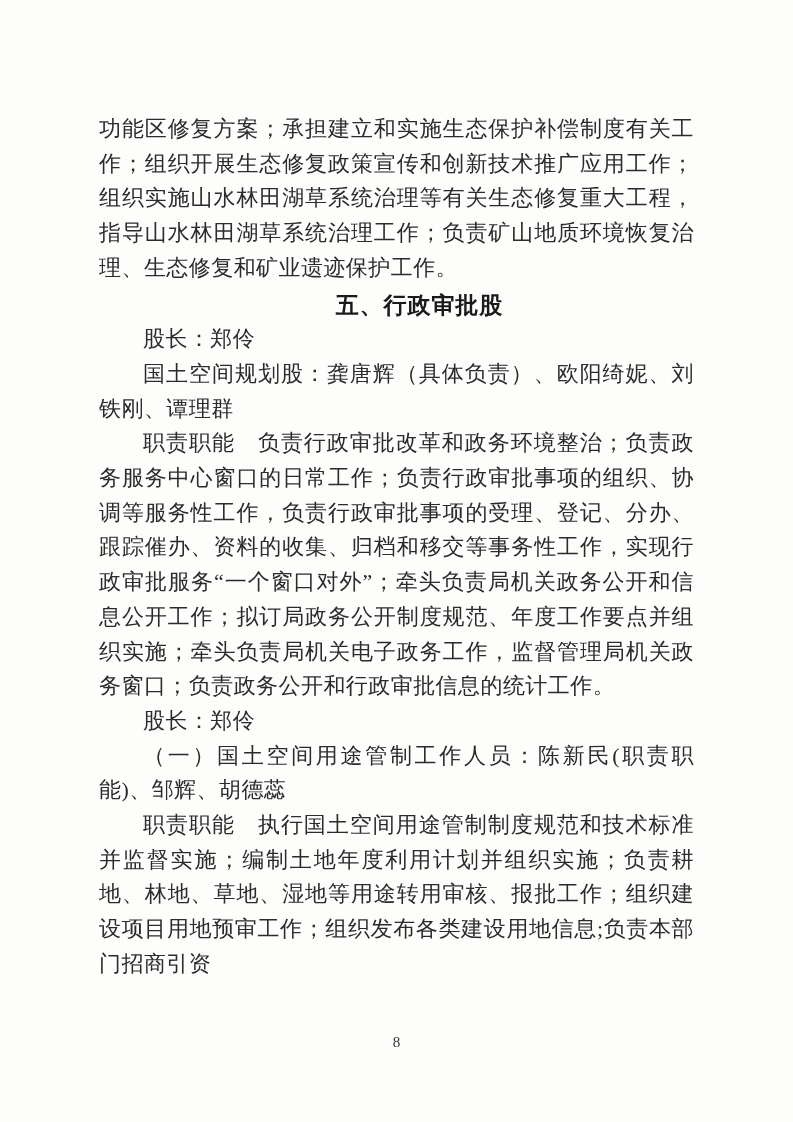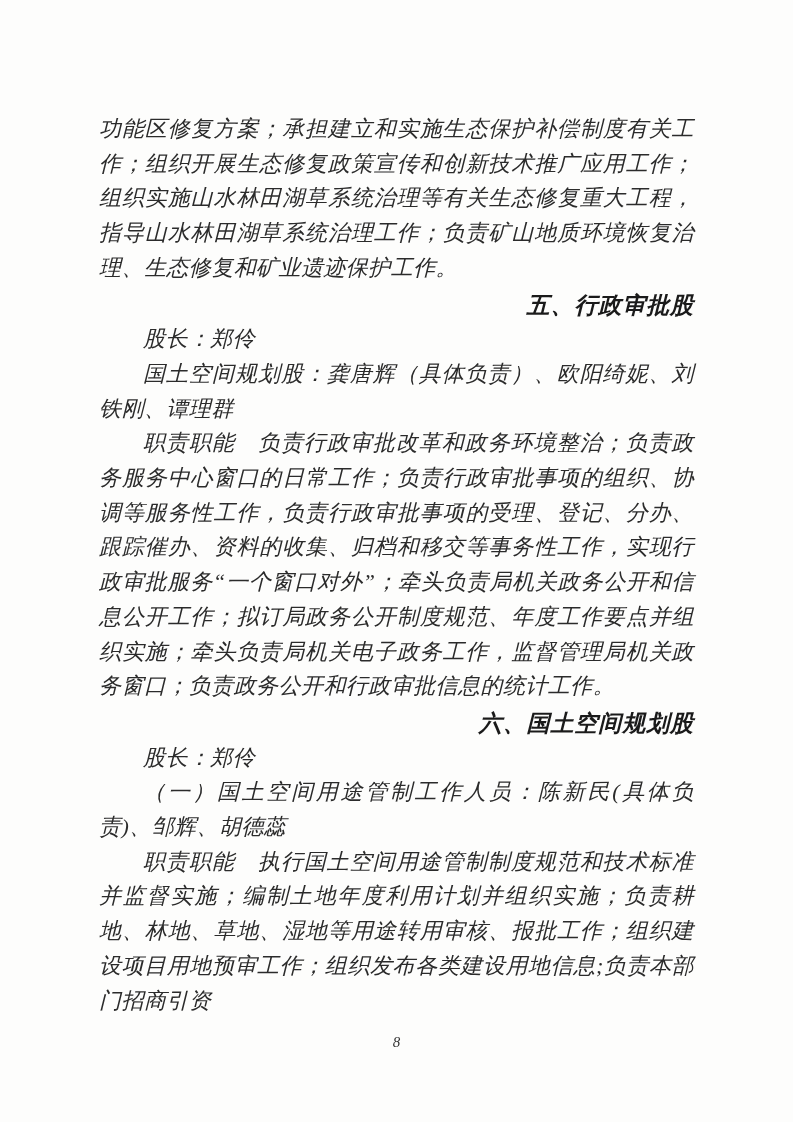--- a/index.html
+++ b/index.html
@@ -8,21 +8,20 @@
     background: #ffffff;
   }
   .page {
     position: relative;
     width: 793px;
     height: 1122px;
     background: #fdfdfc;
     overflow: hidden;
     font-family: "Liberation Serif", "DejaVu Serif", serif;
     color: #2b2b2b;
-    font-style: italic;
   }
   .text-block {
     position: absolute;
     left: 99px;
     top: 112px;
     width: 595px;
     font-size: 22px;
     line-height: 34.7px;
     text-align: justify;
     text-justify: inter-ideograph;
@@ -35,21 +34,21 @@
   .para.continuation {
     text-indent: 0;
   }
   .heading {
     margin: 2px 0 0 0;
     text-indent: 2em;
     font-family: "Liberation Sans", "DejaVu Sans", sans-serif;
     font-weight: 700;
     font-size: 23px;
     color: #1a1a1a;
-    text-align: right;
+    text-align: center;
     letter-spacing: 0.04em;
   }
   .page-number {
     position: absolute;
     left: 0;
     top: 1034px;
     width: 100%;
     text-align: center;
     font-size: 15px;
     color: #333333;
@@ -59,19 +58,18 @@
 </head>
 <body>
 
 <div class="page">
   <div class="text-block">
     <p class="para continuation">功能区修复方案；承担建立和实施生态保护补偿制度有关工作；组织开展生态修复政策宣传和创新技术推广应用工作；组织实施山水林田湖草系统治理等有关生态修复重大工程，指导山水林田湖草系统治理工作；负责矿山地质环境恢复治理、生态修复和矿业遗迹保护工作。</p>
     <p class="heading">五、行政审批股</p>
     <p class="para">股长：郑伶</p>
     <p class="para">国土空间规划股：龚唐辉（具体负责）、欧阳绮妮、刘铁刚、谭理群</p>
     <p class="para">职责职能　负责行政审批改革和政务环境整治；负责政务服务中心窗口的日常工作；负责行政审批事项的组织、协调等服务性工作，负责行政审批事项的受理、登记、分办、跟踪催办、资料的收集、归档和移交等事务性工作，实现行政审批服务“一个窗口对外”；牵头负责局机关政务公开和信息公开工作；拟订局政务公开制度规范、年度工作要点并组织实施；牵头负责局机关电子政务工作，监督管理局机关政务窗口；负责政务公开和行政审批信息的统计工作。</p>
-    <p class="heading">六、国土空间规划股</p>
     <p class="para">股长：郑伶</p>
-    <p class="para">（一）国土空间用途管制工作人员：陈新民(具体负责)、邹辉、胡德蕊</p>
+    <p class="para">（一）国土空间用途管制工作人员：陈新民(职责职能)、邹辉、胡德蕊</p>
     <p class="para">职责职能　执行国土空间用途管制制度规范和技术标准并监督实施；编制土地年度利用计划并组织实施；负责耕地、林地、草地、湿地等用途转用审核、报批工作；组织建设项目用地预审工作；组织发布各类建设用地信息;负责本部门招商引资</p>
   </div>
   <div class="page-number">8</div>
 </div>
 
 </body></html>

